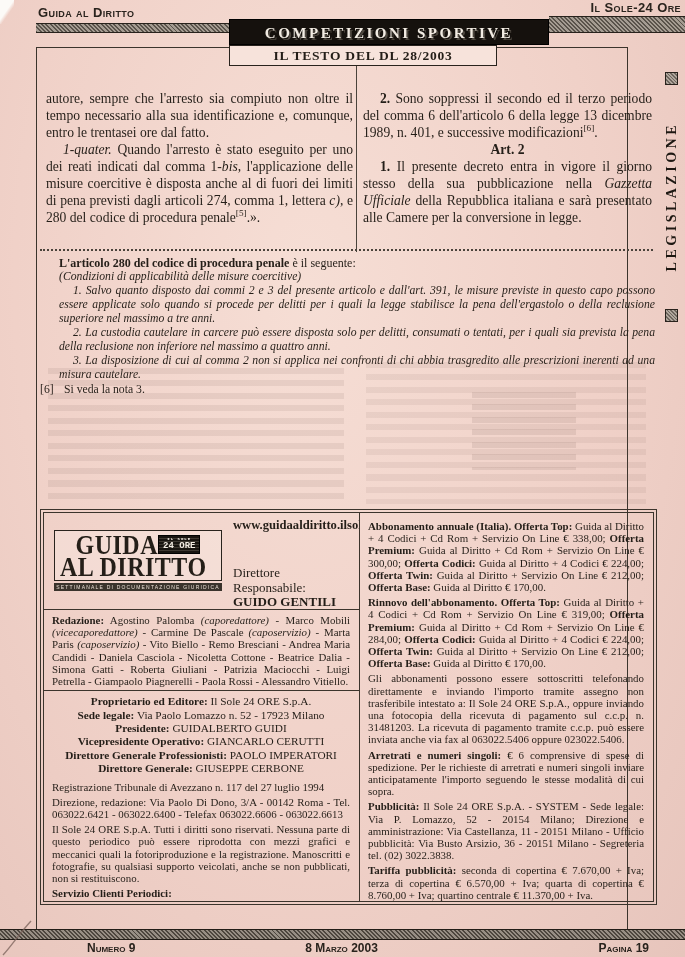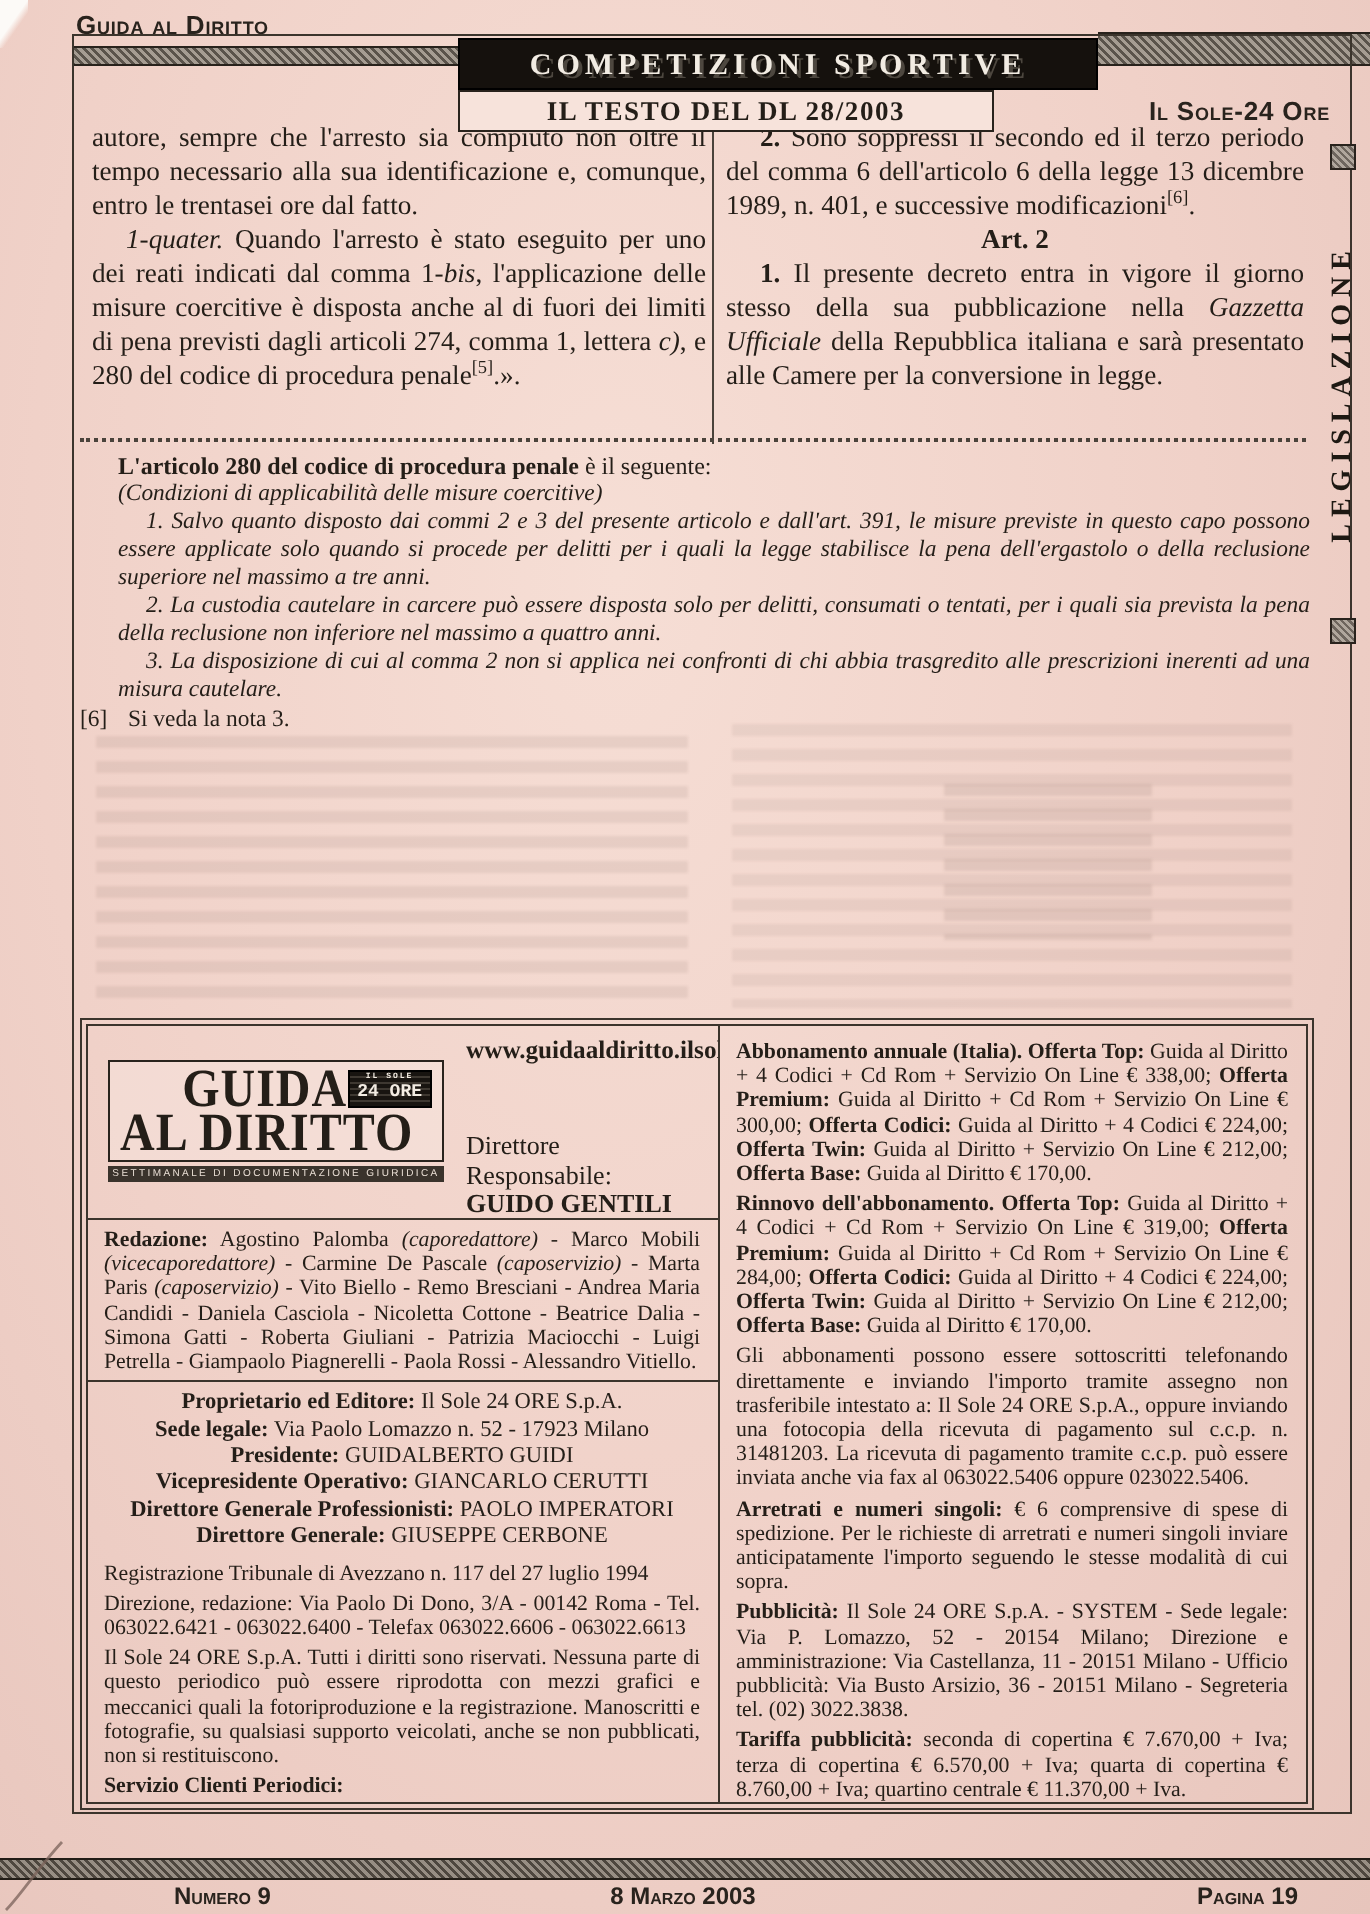--- a/index.html
+++ b/index.html
@@ -13,35 +13,35 @@
     position:relative; width:685px; height:957px; overflow:hidden; margin:0 auto;
     background:radial-gradient(ellipse at 45% 30%, #f6ded5 0%, var(--paper) 55%, #e7c5bc 100%);
   }
   .corner{position:absolute; left:0; top:0; width:14px; height:24px;
     background:linear-gradient(125deg,#fcfaf7 45%, rgba(252,250,247,0) 60%);}
 
   
   .brand{position:absolute; font-family:"Liberation Sans","DejaVu Sans",sans-serif;
     font-weight:700; font-variant:small-caps; font-size:13px; letter-spacing:.4px; color:#29231d;}
   .brand-left{left:38px; top:5px;}
-  .brand-right{right:20px; top:0px;margin-top:48px;}
+  .brand-right{right:4px; top:0px;}
   .bar{position:absolute; background:repeating-linear-gradient(45deg,#5a534b 0 1.4px,#a59c92 1.4px 3px);
     border-top:1.6px solid #28221c; border-bottom:1.6px solid #28221c;}
   .bar-left{left:36px; top:23px; width:193px; height:10px;}
   .bar-right{left:549px; top:16px; width:136px; height:17px;}
   .banner{position:absolute; left:229px; top:19px; width:320px; height:26px;
     background:var(--banner_bg); color:var(--banner_text); text-align:center;
     font-weight:700; font-size:15px; letter-spacing:2.5px; line-height:26px;
     text-shadow:2px 2px 0 #4d473f; border:1px solid #000; z-index:3;}
   .banner-sub{position:absolute; left:229px; top:45px; width:268px; height:21px;
     background:#f7e3db; border:1.3px solid #29231d; text-align:center;
     font-weight:700; font-size:13.5px; letter-spacing:.8px; line-height:19px; z-index:3;}
 
   
-  .main-box{position:absolute; left:36px; top:17px; width:640px; height:890px;
+  .main-box{position:absolute; left:36px; top:47px; width:592px; height:890px;
     border:1px solid var(--rule);}
   .col{position:absolute; font-size:13.6px; line-height:17px; text-align:justify;}
   .col p{margin:0;}
   .col .ind{text-indent:17px;}
   .col-a{left:9px; top:42px; width:307px;}
   .col-b{left:326px; top:42px; width:289px;}
   .art-head{text-align:center; font-weight:700; font-size:13.6px; margin:3px 0 2px;}
   .col-divider{position:absolute; left:319px; top:8px; height:196px; width:1px; background:#4a433b;}
   .dotted-rule{position:absolute; left:3px; top:201px; width:613px; border-top:2px dotted #4a433b;}
 
@@ -62,21 +62,21 @@
   .masthead{position:absolute; left:40px; top:509px; width:617px; height:396px;
     border:1.5px solid var(--rule); padding:2px; overflow:hidden;}
   .mh-inner{border:1px solid var(--rule); width:100%; height:100%; display:flex; overflow:hidden;}
   .mh-left{width:316px; border-right:1px solid var(--rule); padding:5px 9px 4px 8px; overflow:hidden;}
   .mh-right{flex:1; padding:7px 9px 4px 8px; overflow:hidden;}
   .mh-left p, .mh-right p{font-size:10.9px; line-height:12.2px; text-align:justify; margin:0 0 3px;}
   .mh-left hr{border:none; border-top:1px solid var(--rule); margin:3px -9px 4px -8px;}
   .mh-top{position:relative; height:88px;}
   .logo-wrap{position:absolute; left:2px; top:12px; width:168px;}
   .logo-box{border:1.6px solid #29231d; padding:2px 5px 3px; background:rgba(250,238,232,.35);}
-  .logo-row1{display:flex; align-items:flex-start; justify-content:flex-end;}
+  .logo-row1{display:flex; align-items:flex-start; justify-content:center;}
   .logo-guida,.logo-row2{font-weight:700; font-size:24px; line-height:22px;
     letter-spacing:.5px; transform:scaleY(1.12); transform-origin:left top; white-space:nowrap;}
   .logo-badge{flex:none; margin-top:2px; background:repeating-linear-gradient(0deg,#181410 0 2px,#3e3831 2px 3px);
     color:#f3ece3; font-family:Liberation Mono, monospace; font-weight:700;
     font-size:9px; line-height:11px; padding:1px 4px 1px; text-align:center; border:1px solid #000;}
   .logo-badge .badge-top{display:block; font-size:4px; line-height:4px; letter-spacing:1px;}
   .logo-tagline{margin-top:2px; background:#3a332c; color:#e9ded4; height:8px; overflow:hidden;
     font-family:"Liberation Sans","DejaVu Sans",sans-serif; font-size:5px; line-height:8px;
     letter-spacing:1.2px; text-align:center; white-space:nowrap;}
   .website{position:absolute; left:181px; top:0; font-weight:700; font-size:12.6px;}

